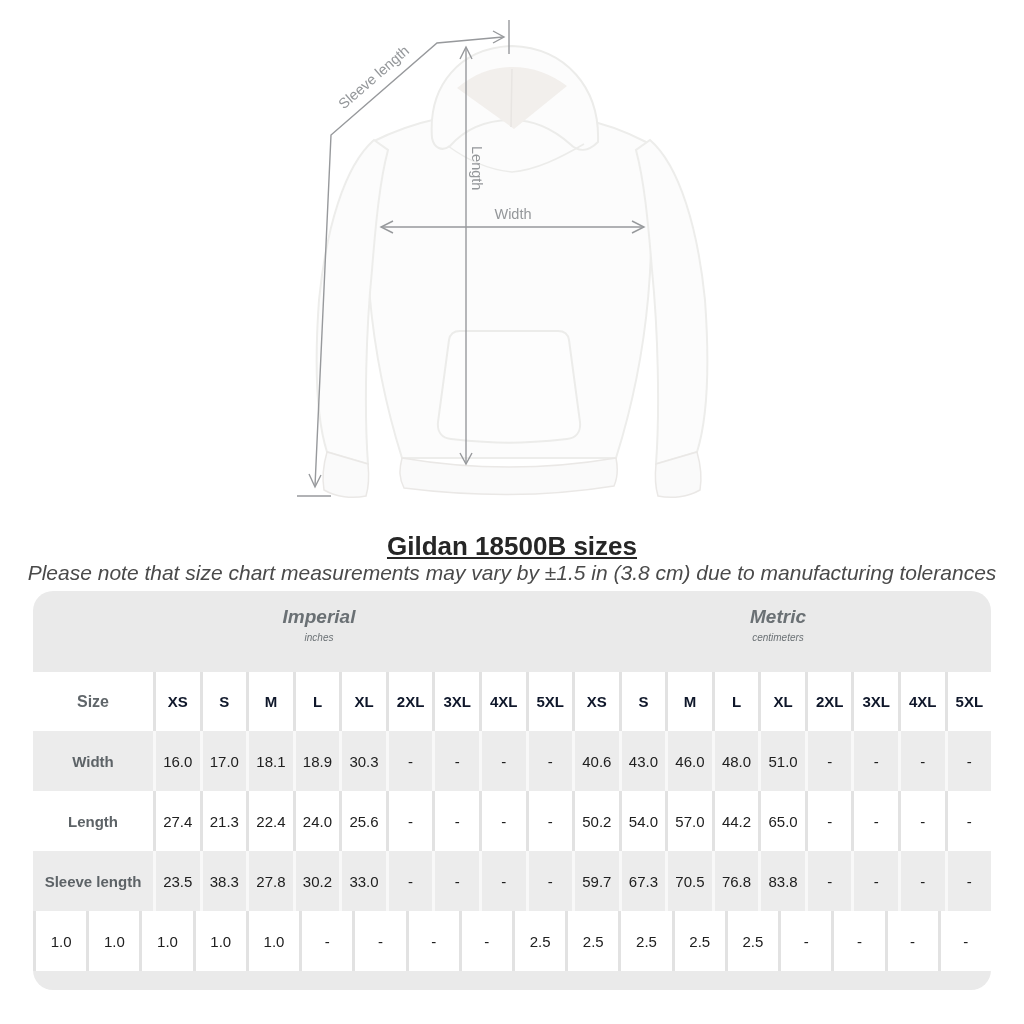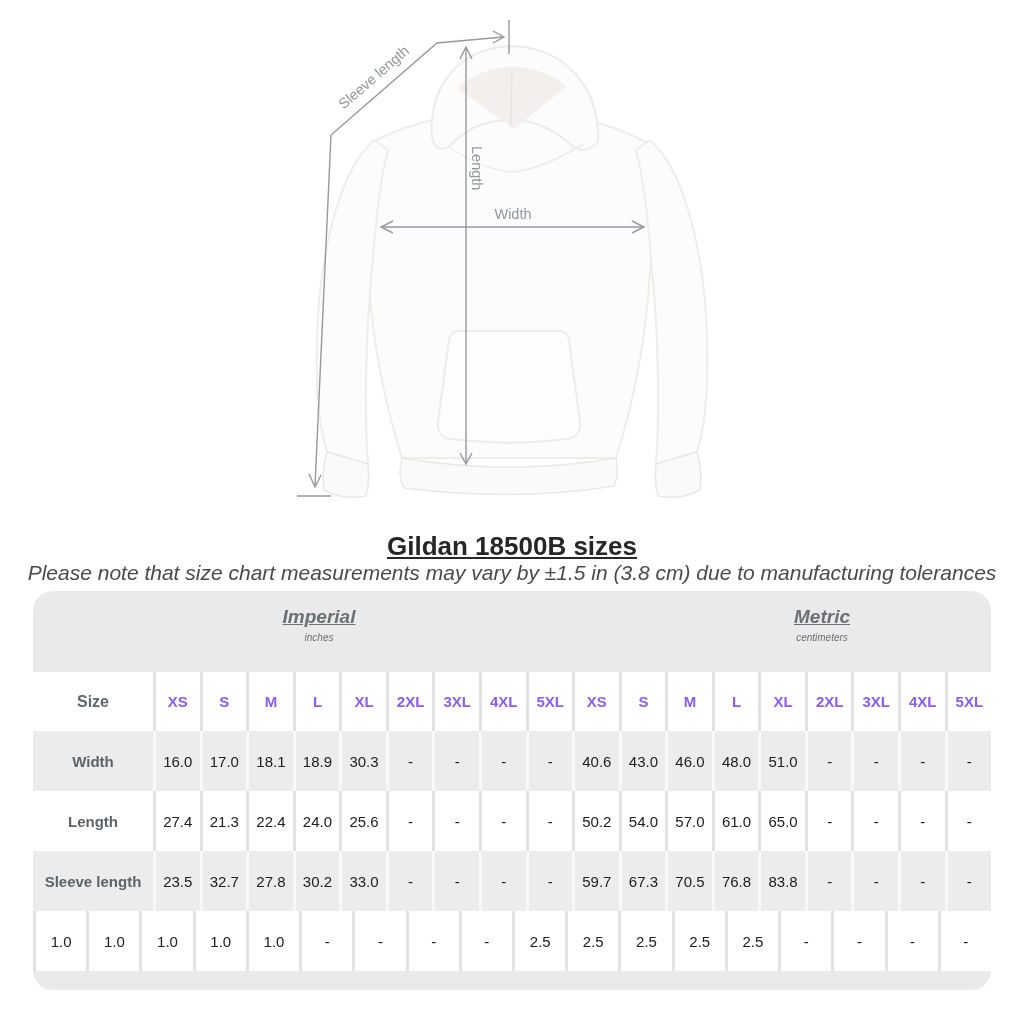--- a/index.html
+++ b/index.html
@@ -19,35 +19,35 @@
     font-size:21px; font-style:italic; color:#4a4a4a;
   }
 
   .tbl {
     position:absolute; left:33px; top:591px; width:958px; height:399px;
     background:#eaeaea; border-radius:20px; overflow:hidden;
   }
   .grp-row { position:relative; height:81px; }
   .grp { position:absolute; top:15px; transform:translateX(-50%); text-align:center; color:#6a7074; }
   .grp-imperial { left:286px; }
-  .grp-metric  { left:789px; }
-  .grp-label { font-size:19px; font-weight:bold; font-style:italic;text-decoration:underline; }
+  .grp-metric  { left:745px; }
+  .grp-label { font-size:19px; font-weight:bold; font-style:italic; }
   .grp-units { font-size:10px; font-style:italic; margin-top:4px; }
 
   .tr { display:flex; height:60px; }
   .tr-sizes { height:59px; }
   .tl {
     width:120px; display:flex; align-items:center; justify-content:center;
     font-size:15px; font-weight:bold; color:#5d6367;
   }
   .td {
     flex:1; display:flex; align-items:center; justify-content:center;
     font-size:15px; color:#202020; border-left:3px solid var(--sep);
   }
-  .th { font-weight:bold; color:#8b5cf6; font-size:15px; }
+  .th { font-weight:bold; color:#0f172a; font-size:15px; }
   .tl-sizes { font-size:16px; color:#60666a; }
   .row-white { --sep:#e2e2e2; }
   .row-white .tl, .row-white .td { background:#ffffff; }
   .row-gray { --sep:#f8f8f8; }
   .row-gray .tl, .row-gray .td { background:#ececec; }
 </style>
 </head>
 <body>
 
 <div class="page">
@@ -173,32 +173,32 @@
       <div class="td">22.4</div>
       <div class="td">24.0</div>
       <div class="td">25.6</div>
       <div class="td">-</div>
       <div class="td">-</div>
       <div class="td">-</div>
       <div class="td">-</div>
       <div class="td">50.2</div>
       <div class="td">54.0</div>
       <div class="td">57.0</div>
-      <div class="td">61.0</div>
+      <div class="td">44.2</div>
       <div class="td">65.0</div>
       <div class="td">-</div>
       <div class="td">-</div>
       <div class="td">-</div>
       <div class="td">-</div>
     </div>
 
     <div class="tr row-gray">
       <div class="tl">Sleeve length</div>
       <div class="td">23.5</div>
-      <div class="td">32.7</div>
+      <div class="td">38.3</div>
       <div class="td">27.8</div>
       <div class="td">30.2</div>
       <div class="td">33.0</div>
       <div class="td">-</div>
       <div class="td">-</div>
       <div class="td">-</div>
       <div class="td">-</div>
       <div class="td">59.7</div>
       <div class="td">67.3</div>
       <div class="td">70.5</div>

